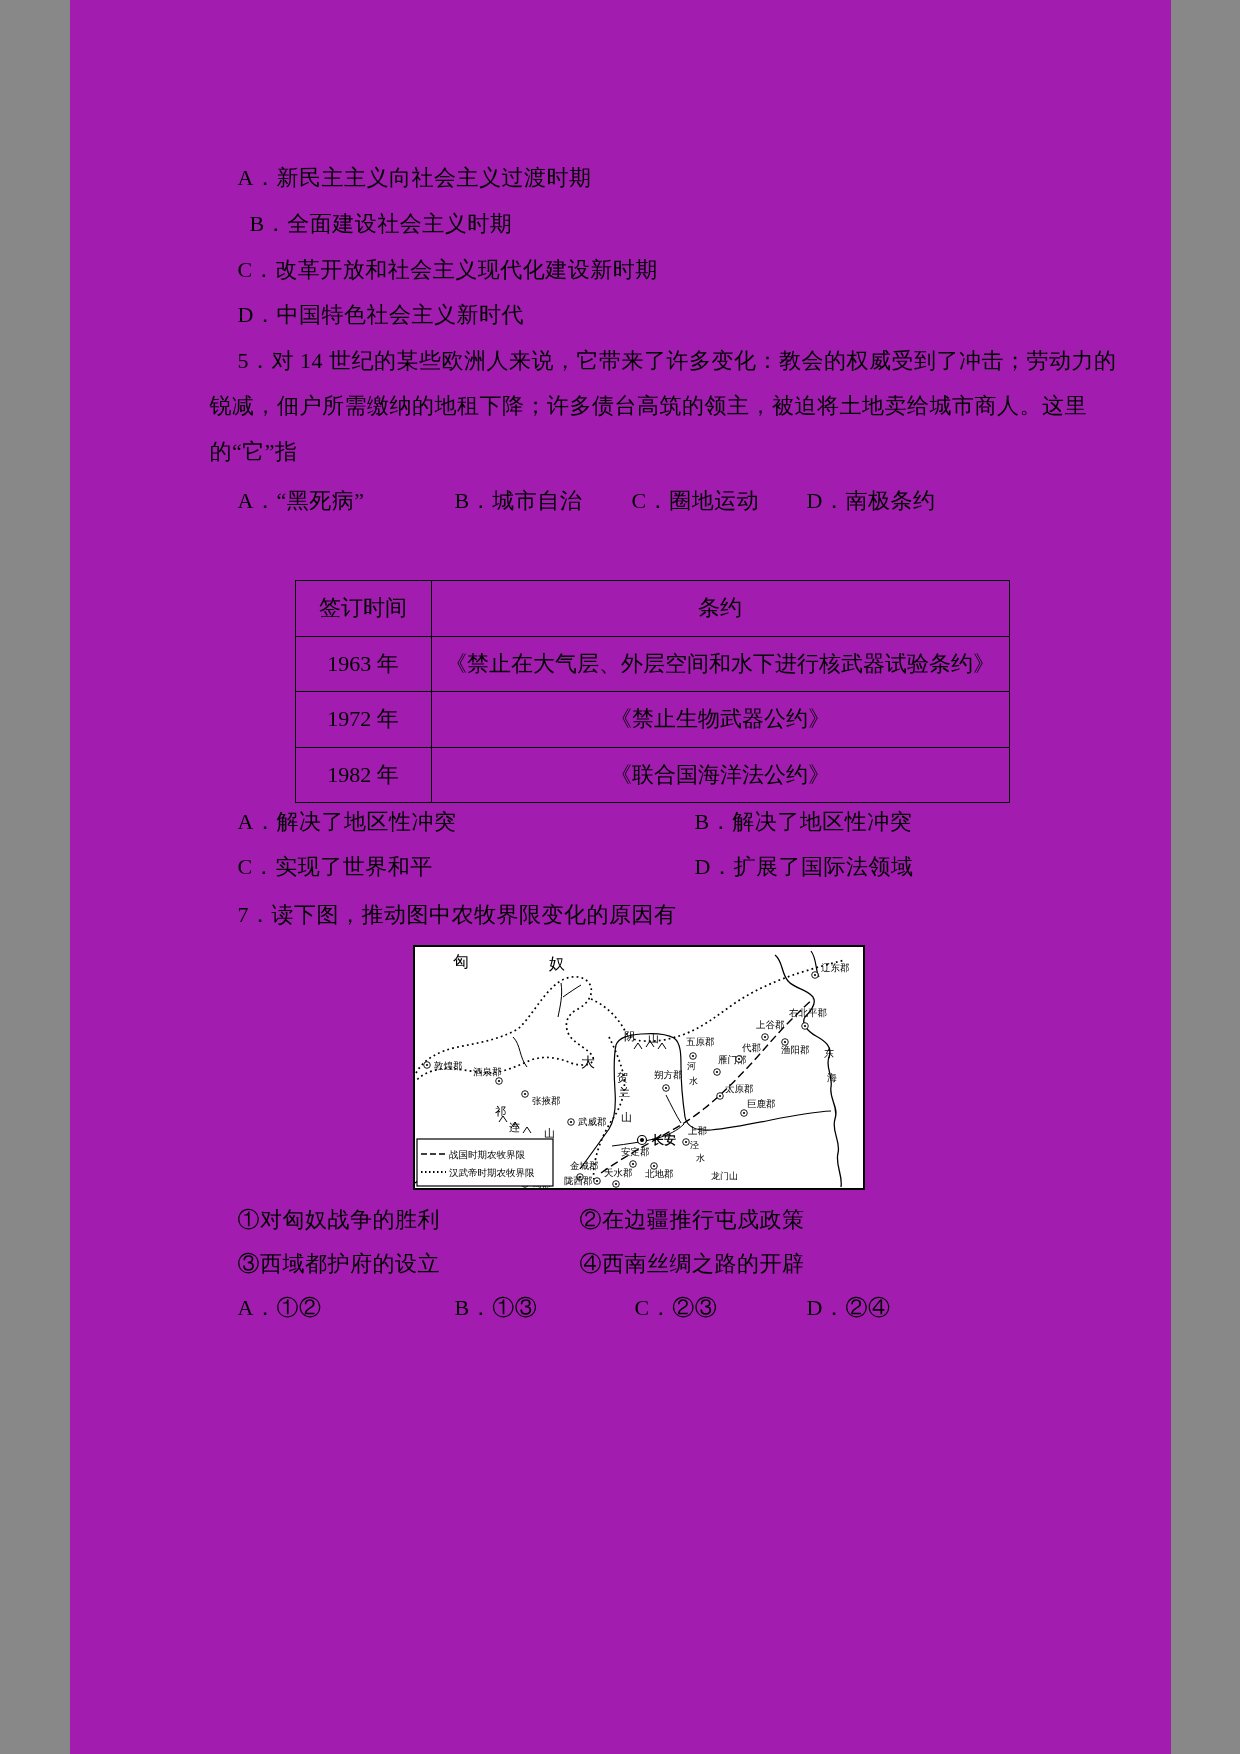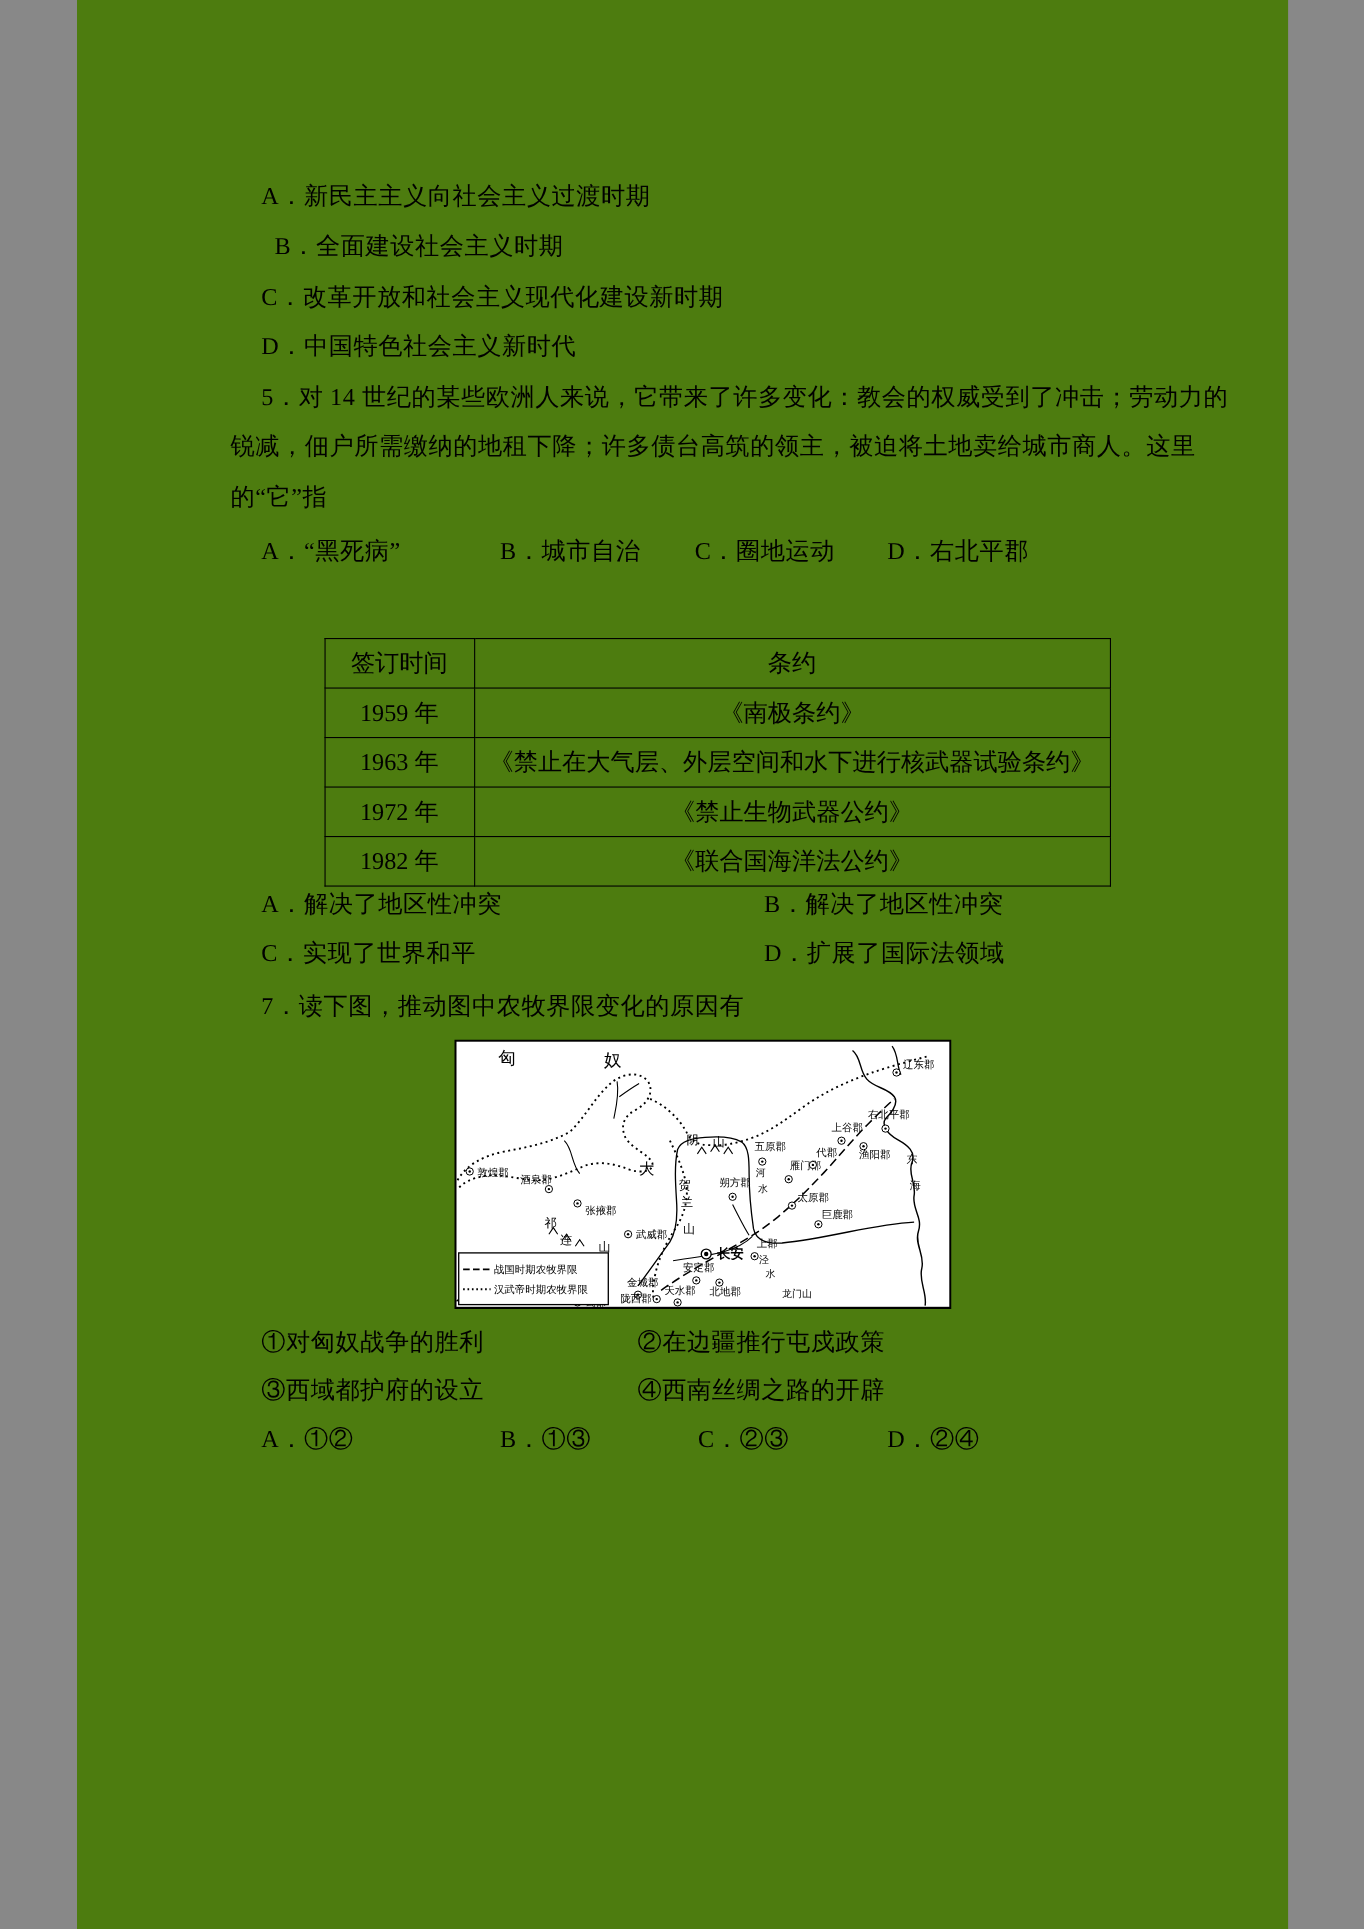--- a/index.html
+++ b/index.html
@@ -1,20 +1,20 @@
 <!DOCTYPE html>
 <html><head>
 <meta charset="utf-8">
 <style>
   html,body{margin:0;padding:0;background:#888;}
   .page{
     position:relative;
     width:1101px;height:1754px;
     margin:0 auto;
-    background:#4d7c0f;
+    background:#a21caf;
     font-family:"Liberation Serif","DejaVu Serif",serif;
     color:#000;
     overflow:hidden;
   }
   .line{
     position:absolute;
     font-size:22px;
     line-height:28px;
     white-space:nowrap;
     letter-spacing:0.5px;
@@ -52,32 +52,28 @@
   <div class="line" style="left:180px;top:210px">B．全面建设社会主义时期</div>
   <div class="line" style="left:168px;top:256px">C．改革开放和社会主义现代化建设新时期</div>
   <div class="line" style="left:168px;top:301px">D．中国特色社会主义新时代</div>
 
   <div class="line" style="left:168px;top:347px">5．对 14 世纪的某些欧洲人来说，它带来了许多变化：教会的权威受到了冲击；劳动力的</div>
   <div class="line" style="left:140px;top:392px">锐减，佃户所需缴纳的地租下降；许多债台高筑的领主，被迫将土地卖给城市商人。这里</div>
   <div class="line" style="left:140px;top:438px">的“它”指</div>
   <div class="line" style="left:168px;top:487px">A．“黑死病”</div>
   <div class="line" style="left:385px;top:487px">B．城市自治</div>
   <div class="line" style="left:562px;top:487px">C．圈地运动</div>
-  <div class="line" style="left:737px;top:487px">D．右北平郡</div>
+  <div class="line" style="left:737px;top:487px">D．南极条约</div>
 
 
   <table class="treaty-table">
     <tbody>
       <tr>
         <td class="c1">签订时间</td>
         <td>条约</td>
-      </tr>
-      <tr>
-        <td class="c1">1959 年</td>
-        <td>《南极条约》</td>
       </tr>
       <tr>
         <td class="c1">1963 年</td>
         <td>《禁止在大气层、外层空间和水下进行核武器试验条约》</td>
       </tr>
       <tr>
         <td class="c1">1972 年</td>
         <td>《禁止生物武器公约》</td>
       </tr>
       <tr>

